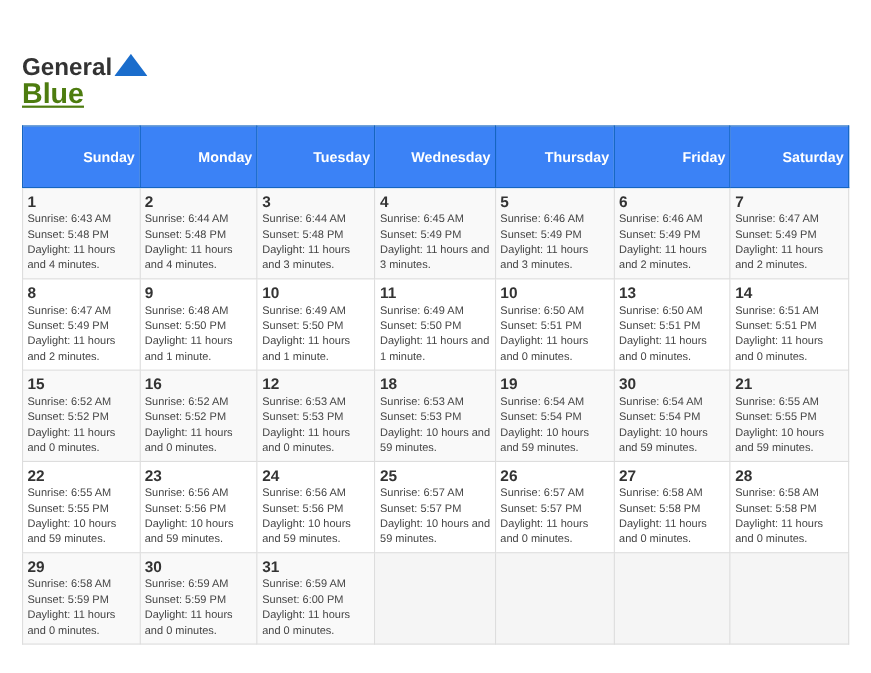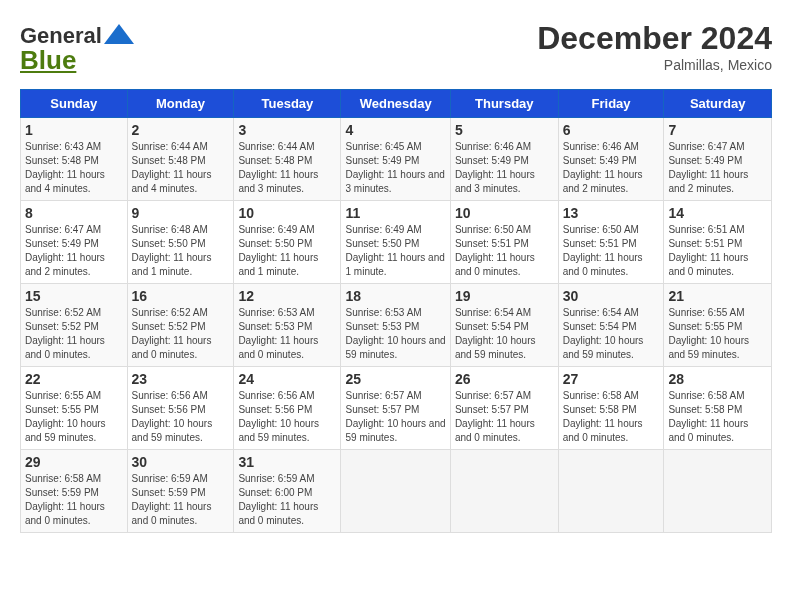--- a/index.html
+++ b/index.html
@@ -6,22 +6,23 @@
     body {
       font-family: Arial, sans-serif;
       background: #fff;
       width: 792px;
       min-height: 612px;
       padding: 20px;
     }
     .header {
       display: flex;
       justify-content: space-between;
-      align-items: flex-end;
+      align-items: flex-start;
       margin-bottom: 16px;
+      margin-top: 30px;
     }
     .logo {
       display: flex;
       flex-direction: column;
       align-items: flex-start;
     }
     .logo-text {
       font-size: 22px;
       font-weight: bold;
       color: #333;
@@ -40,24 +41,24 @@
     .location {
       font-size: 14px;
       color: #555;
     }
     table {
       width: 100%;
       border-collapse: collapse;
       font-size: 11px;
     }
     thead th {
-      background-color: #1d4ed8;
+      background-color: #3b82f6;
       color: #fff;
-      padding: 6px 4px;
-      text-align: center;
+      padding: 20px 4px;
+      text-align: right;
       font-size: 13px;
       font-weight: bold;
       border: 1px solid #1565c0;
     }
     tbody tr {
       border-bottom: 1px solid #ccc;
     }
     tbody tr:nth-child(odd) {
       background-color: #f9f9f9;
     }
@@ -93,24 +94,20 @@
   <div class="logo">
     <div style="display:flex; align-items:center;">
       <span class="logo-text">
         <span class="general">General</span><br>
         <span class="blue" style="color:#4d7c0f; font-size:26px; font-weight:bold;text-decoration:underline;">Blue</span>
       </span>
       <svg width="30" height="30" viewBox="0 0 30 30" style="margin-left:2px; margin-top:-20px;">
         <polygon points="0,20 15,0 30,20" fill="#1a6dcc"></polygon>
       </svg>
     </div>
-  </div>
-  <div class="title-block">
-    <div class="month-title">December 2024</div>
-    <div class="location">Palmillas, Mexico</div>
   </div>
 </div>
 
 <table>
   <thead>
     <tr>
       <th>Sunday</th>
       <th>Monday</th>
       <th>Tuesday</th>
       <th>Wednesday</th>

